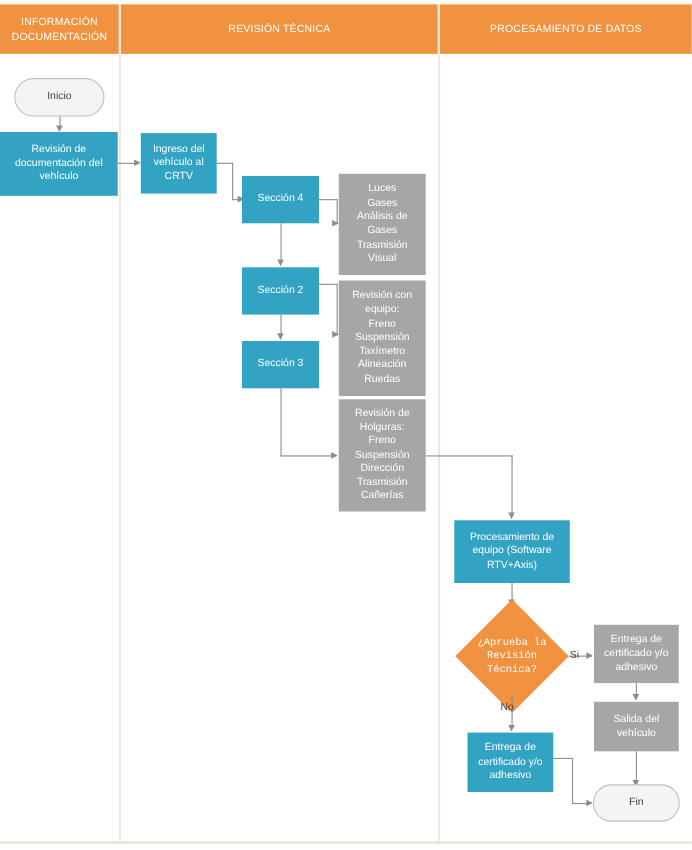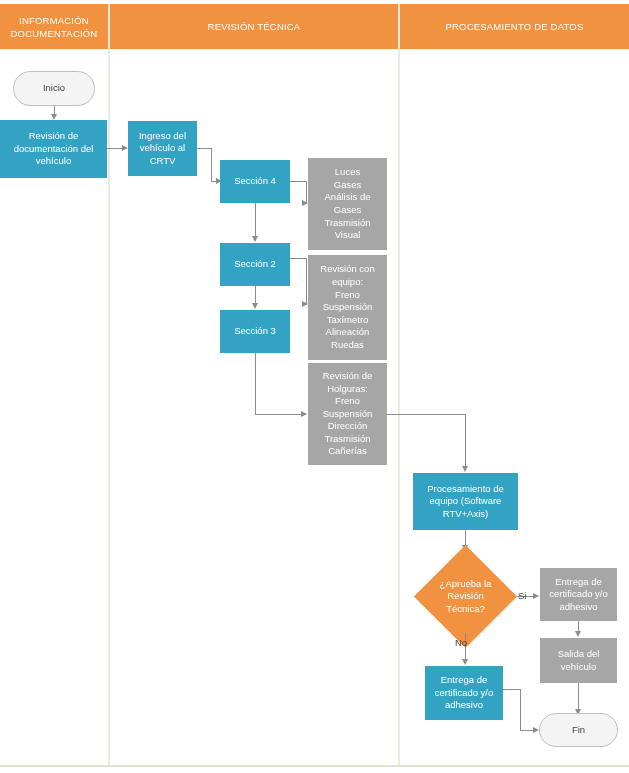--- a/index.html
+++ b/index.html
@@ -78,20 +78,21 @@
     left: 0; top: 0;
     width: 100%;
     height: 100%;
     background: #F0923F;
     transform: rotate(45deg);
   }
   .diamond-label {
     position: relative;
     z-index: 2;
     width: 96px;
+    font-family: Liberation Mono, monospace;
   }
 
   
   .conn {
     position: absolute;
     background: #8C8C8C;
   }
   .conn.h { height: 1px; }
   .conn.v { width: 1px; }
 

